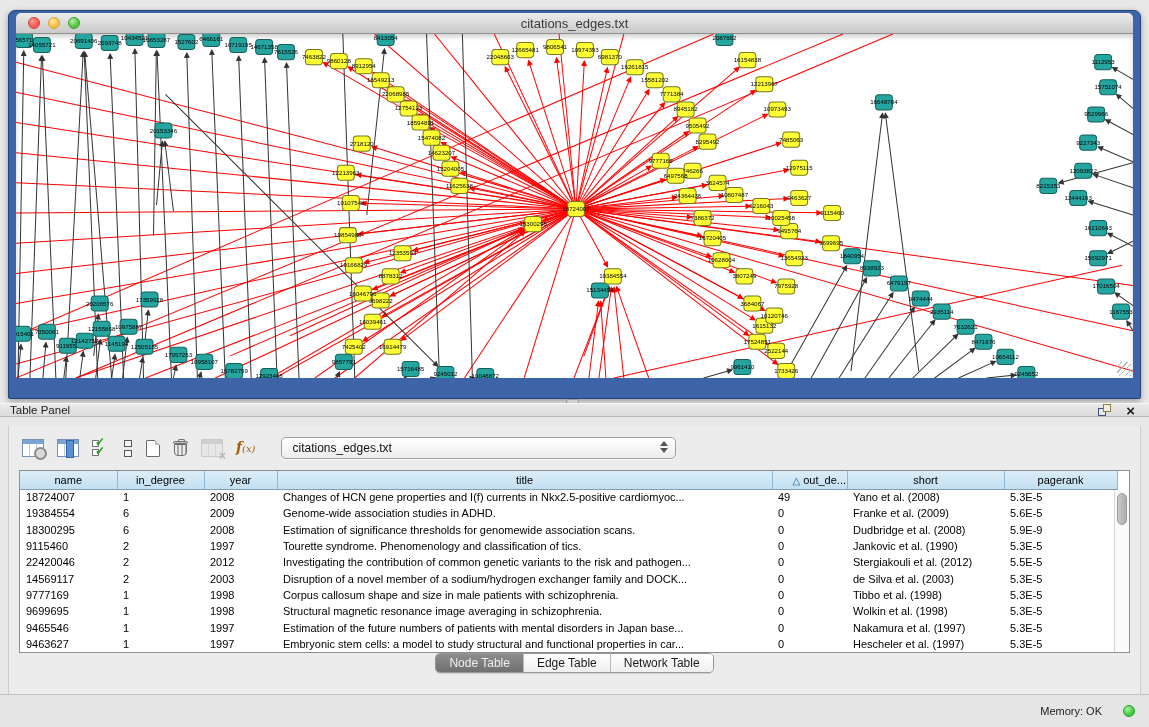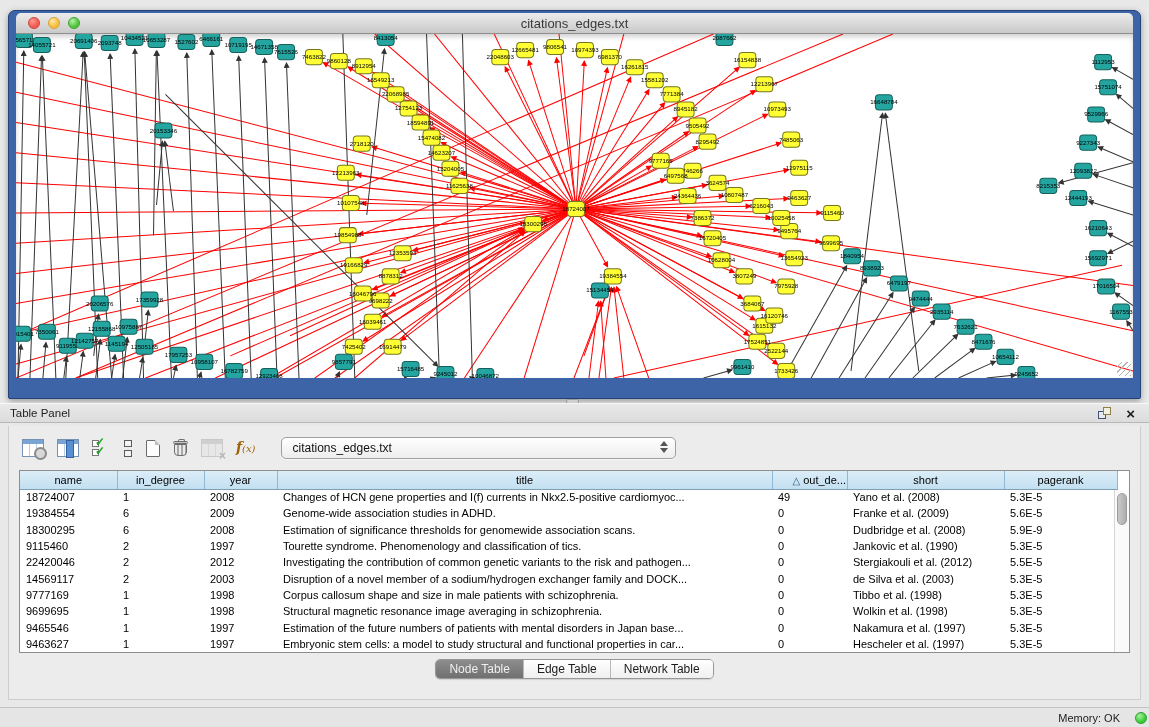--- a/index.html
+++ b/index.html
@@ -24,21 +24,21 @@
     box-shadow:inset 0 3px 5px rgba(0,0,0,.18); }
   .canvas svg { display:block; width:100%; height:100%; }
   .resize-grip { position:absolute; right:2px; bottom:2px; width:14px; height:14px;
     background:repeating-linear-gradient(135deg, transparent 0 3px, #b5b5b5 3px 4px); }
 
   
   .splitter-knob { position:absolute; left:566px; top:399px; width:13px; height:5px;
     background:#cfcfcf; border:1px solid #9d9d9d; border-radius:2px; }
 
   
-  .panel-header { position:absolute; left:0; top:403px; width:1149px; height:20px;
+  .panel-header { position:absolute; left:0; top:403px; width:1149px; height:14px;
     background:linear-gradient(#e9e9e9,#dcdcdc); border-top:1px solid #f8f8f8;
     border-bottom:1px solid #b7b7b7; display:flex; align-items:center; }
   .panel-title { font-size:11.5px; color:#222; padding-left:10px; flex:1; }
   .panel-header-icons { display:flex; align-items:center; gap:13px; padding-right:14px; }
   .float-ic { width:15px; height:13px; position:relative; display:inline-block; cursor:default; }
   .float-ic .sq1 { position:absolute; left:0; top:4px; width:8px; height:8px; border:1px solid #41527a; background:#e9e9e9; }
   .float-ic .sq2 { position:absolute; left:5px; top:0; width:8px; height:8px; border:1px solid #8f7f42; background:#efefe4; }
   .close-x { font-size:15px; font-weight:bold; color:#1e1e1e; line-height:13px; cursor:default; }
 
   .panel-body { position:absolute; left:8px; top:426px; width:1133px; height:274px;
@@ -91,31 +91,31 @@
   table.data { border-collapse:collapse; table-layout:fixed; width:1097px; font-size:11px; color:#000; }
   table.data th { height:18px; font-weight:normal; background:linear-gradient(#dcedf8,#c2dff0);
     border-right:1px solid #8fb7d2; border-bottom:1px solid #7f9fb8; text-align:center; overflow:hidden; white-space:nowrap; }
   table.data th.left { text-align:left; padding-left:20px; }
   table.data td { height:16.3px; padding:0 6px; overflow:hidden; white-space:nowrap; }
   .sort-tri { color:#2b5d8a; font-size:10px; margin-right:3px; }
   .vscroll { position:absolute; right:0; top:19px; bottom:0; width:15px; background:#fafafa; border-left:1px solid #d6d6d6; }
   .vscroll .thumb { position:absolute; left:2px; top:3px; width:10px; height:32px; background:linear-gradient(90deg,#c9c9c9,#adadad); border-radius:6px; border:1px solid #9b9b9b; }
 
   
-  .tabbar { display:flex; justify-content:center; margin-top:6px; }
+  .tabbar { display:flex; justify-content:center; }
   .seg { display:inline-flex; border:1px solid #979797; border-radius:5px; overflow:hidden; background:#fff;
     box-shadow:0 1px 1px rgba(0,0,0,.12); }
   .seg button { border:none; background:linear-gradient(#ffffff,#efefef); font-size:12px; color:#1c1c1c;
     padding:2px 13px; border-left:1px solid #b9b9b9; font-family:inherit; cursor:default; }
   .seg button:first-child { border-left:none; }
   .seg button.active { background:linear-gradient(#8d8d8d,#707070); color:#efefef; }
 
   
-  .statusbar { position:absolute; left:0; bottom:0; width:1149px; height:20px; background:#e5e5e5;
-    border-top:1px solid #c2c2c2; display:flex; align-items:center; justify-content:flex-end; padding-right:2px; gap:15px; }
+  .statusbar { position:absolute; left:0; bottom:0; width:1149px; height:33px; background:#e5e5e5;
+    border-top:1px solid #c2c2c2; display:flex; align-items:center; justify-content:flex-end; padding-right:14px; gap:21px; }
   .mem-label { font-size:11px; color:#222; }
   .mem-dot { width:12px; height:12px; border-radius:50%; background:radial-gradient(circle at 35% 30%, #a8f0a0, #35cc35 65%); border:1px solid #2f9e2f; }
 </style>
 </head>
 <body>
 
 <div class="net-window">
   <div class="titlebar">
     <div class="traffic">
       <span class="light red"></span>

